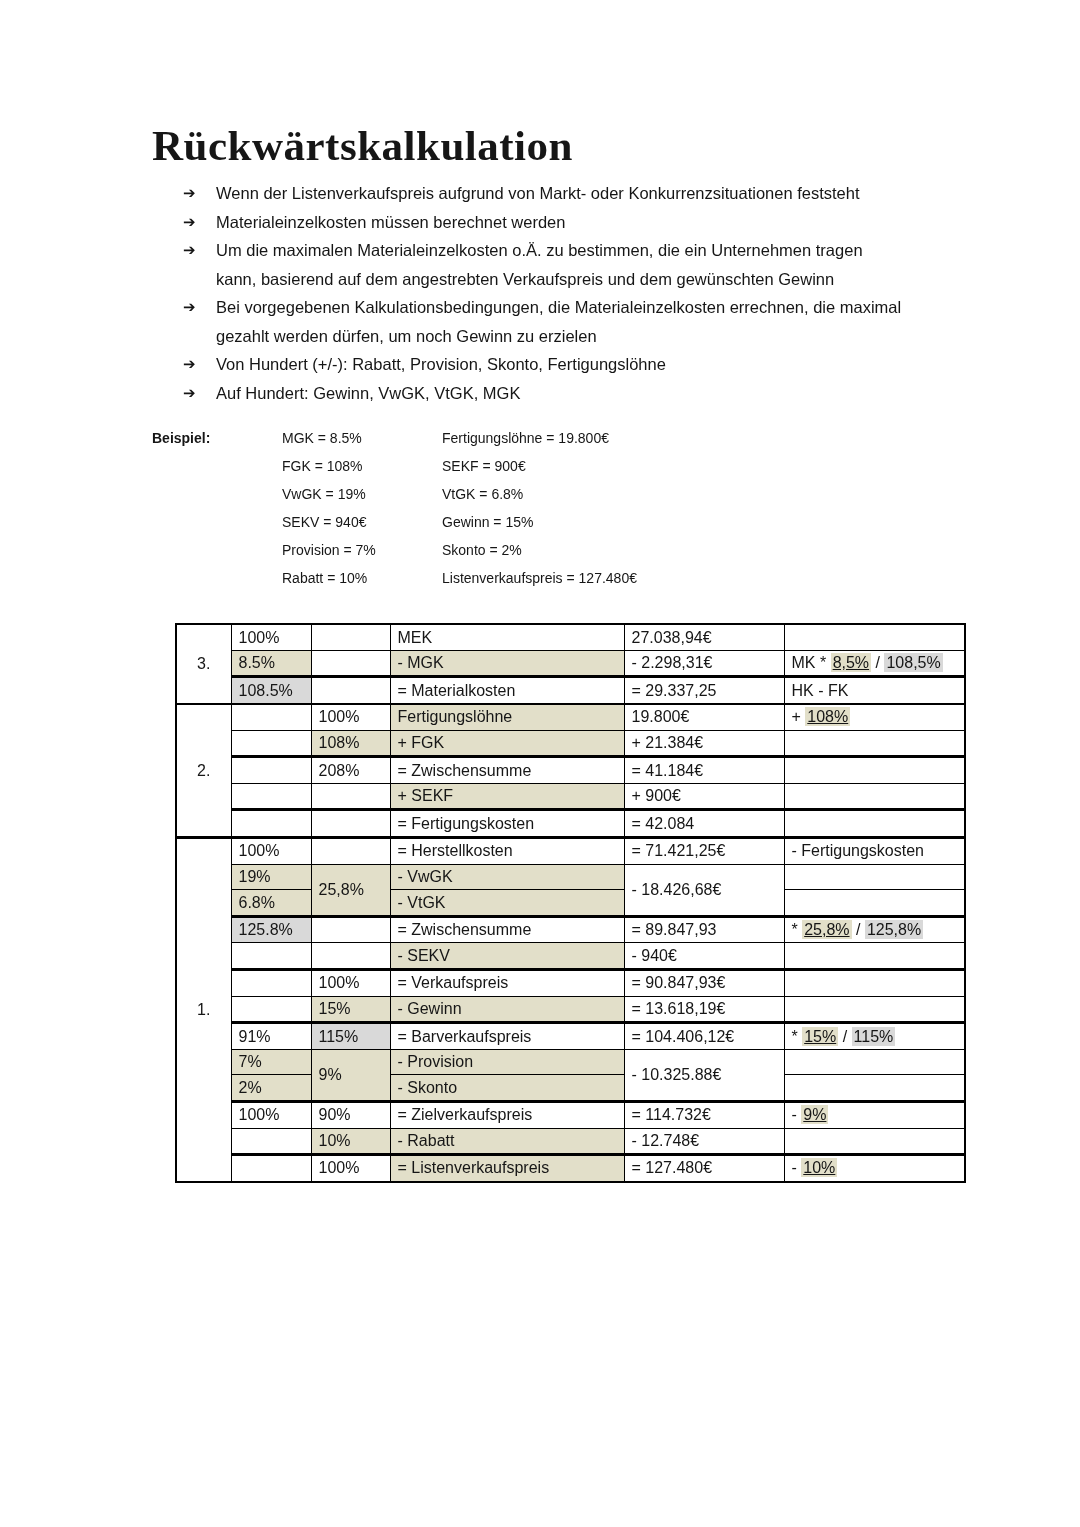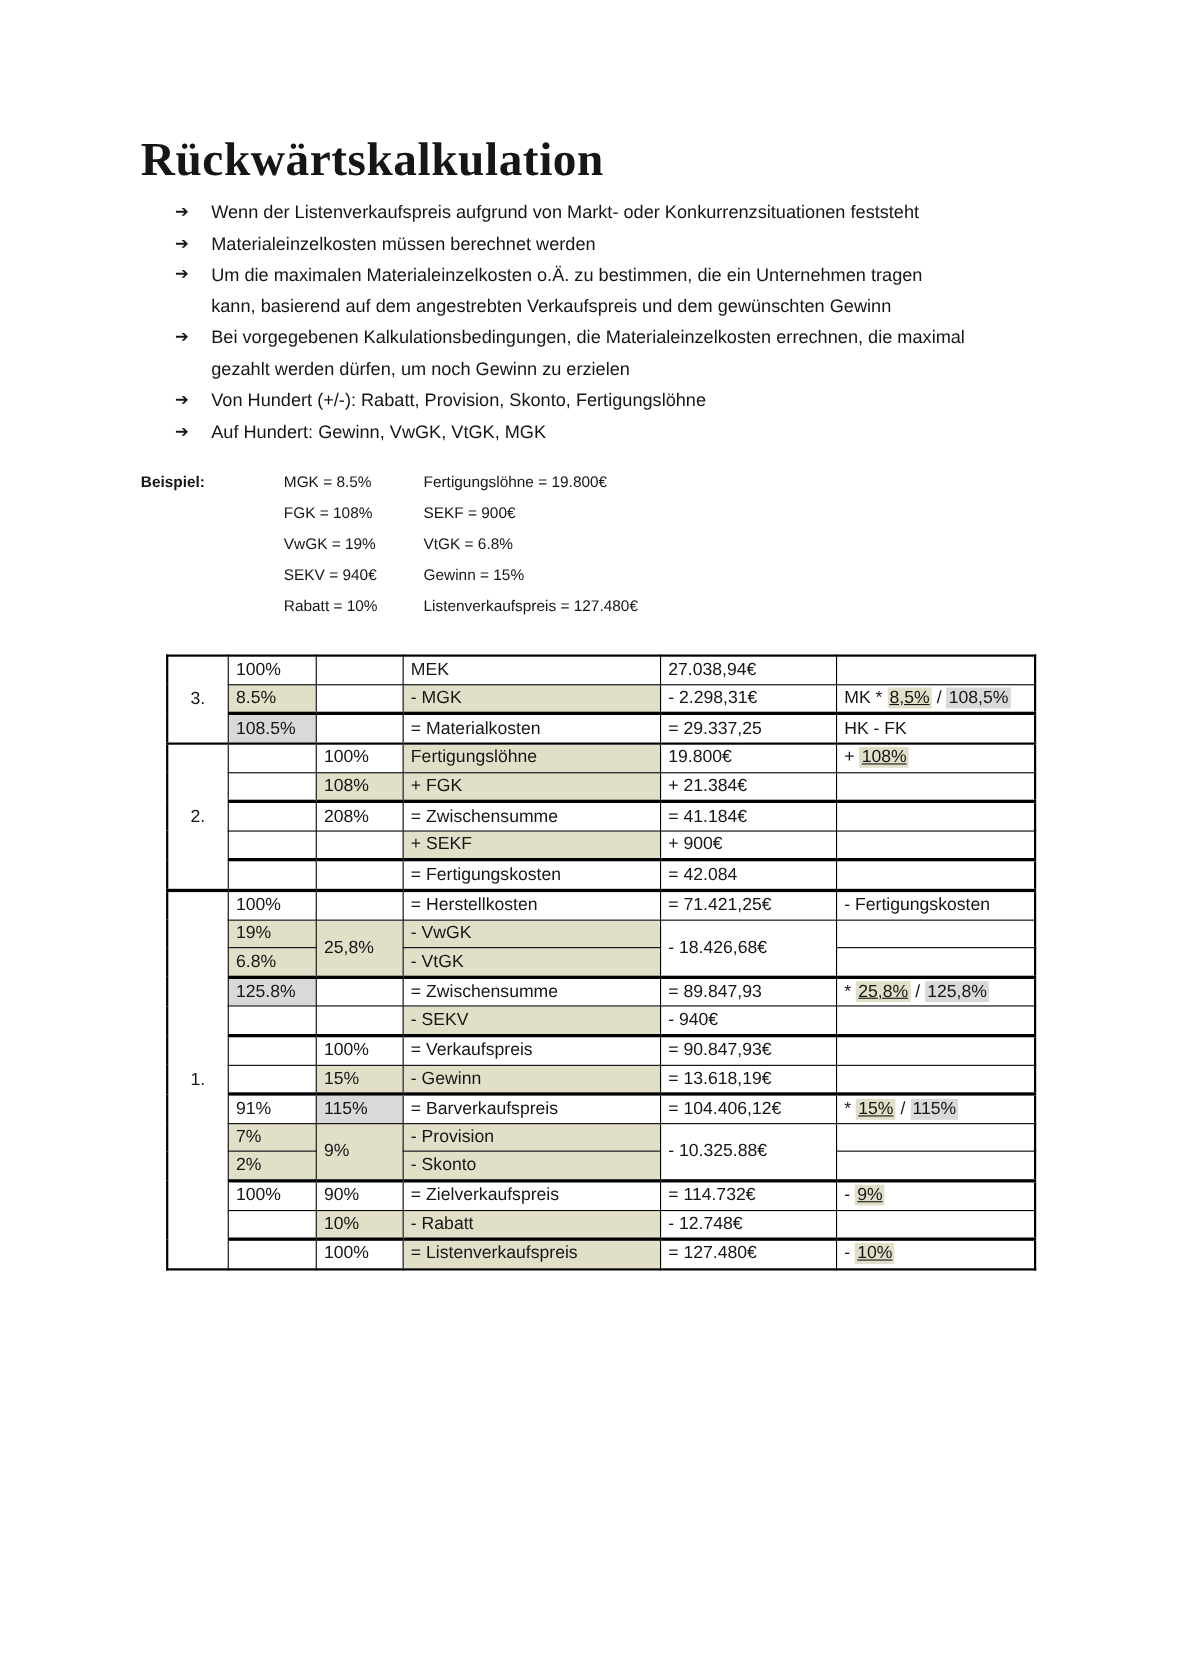--- a/index.html
+++ b/index.html
@@ -7,20 +7,21 @@
     width: 1080px; height: 1527px;
     font-family: "Liberation Sans", sans-serif;
     color: #161616;
     position: relative;
     overflow: hidden;
   }
   .page {
     box-sizing: border-box;
     width: 904px; height: 1527px;
     padding: 122px 0 16px 128px;
+    margin-left: 24px;
   }
   
   .doc-title {
     font-family: "Liberation Serif", "DejaVu Serif", serif;
     font-weight: 600;
     font-size: 43px;
     line-height: 1.1;
     margin: 0 0 10px 0;
     letter-spacing: 0.5px;
   }
@@ -39,21 +40,21 @@
   .beispiel {
     position: relative;
     margin-top: 17px;
     padding-left: 130px;
     font-size: 14px; line-height: 28px;
   }
   .beispiel-label {
     position: absolute; left: 0; top: 0;
     font-weight: bold;
   }
-  .bei-row { display: flex; }
+  .bei-row { display: flex; gap: 33px; }
   .bei-left { width: 127px; flex: none; }
   
   .calc-wrap { margin: 31px 0 0 23px; }
   table.calc {
     border-collapse: collapse;
     table-layout: fixed;
     width: 789px;
     border: 2.5px solid #000;
     font-size: 16px;
   }
@@ -118,20 +119,24 @@
           <span class="bei-left">FGK = 108%</span>
           <span>SEKF = 900€</span>
         </div>
         <div class="bei-row">
           <span class="bei-left">VwGK = 19%</span>
           <span>VtGK = 6.8%</span>
         </div>
         <div class="bei-row">
           <span class="bei-left">SEKV = 940€</span>
           <span>Gewinn = 15%</span>
+        </div>
+        <div class="bei-row">
+          <span class="bei-left">Provision = 7%</span>
+          <span>Skonto = 2%</span>
         </div>
         <div class="bei-row">
           <span class="bei-left">Rabatt = 10%</span>
           <span>Listenverkaufspreis = 127.480€</span>
         </div>
       </div>
   </div>
 
   <div class="calc-wrap">
     <table class="calc">

